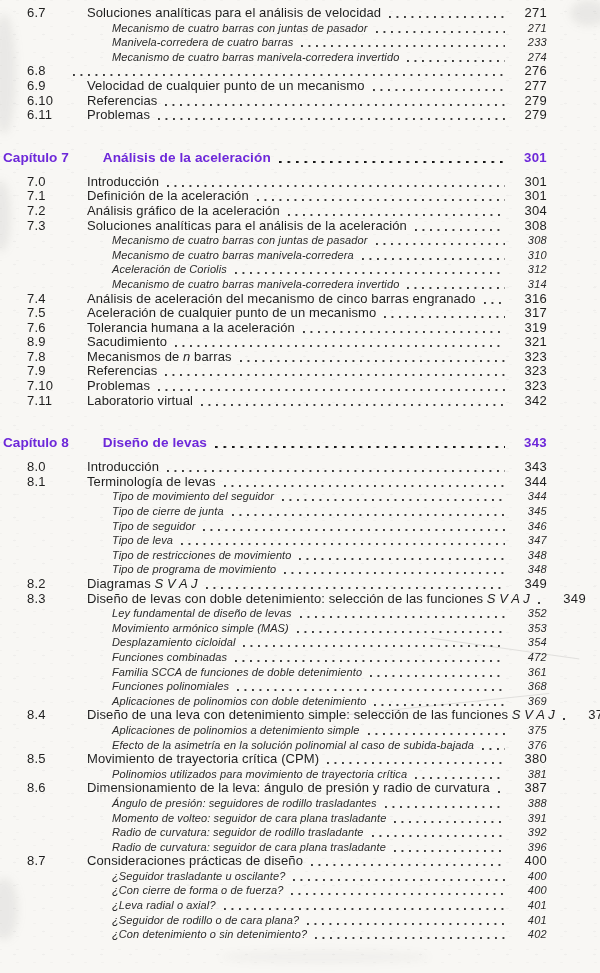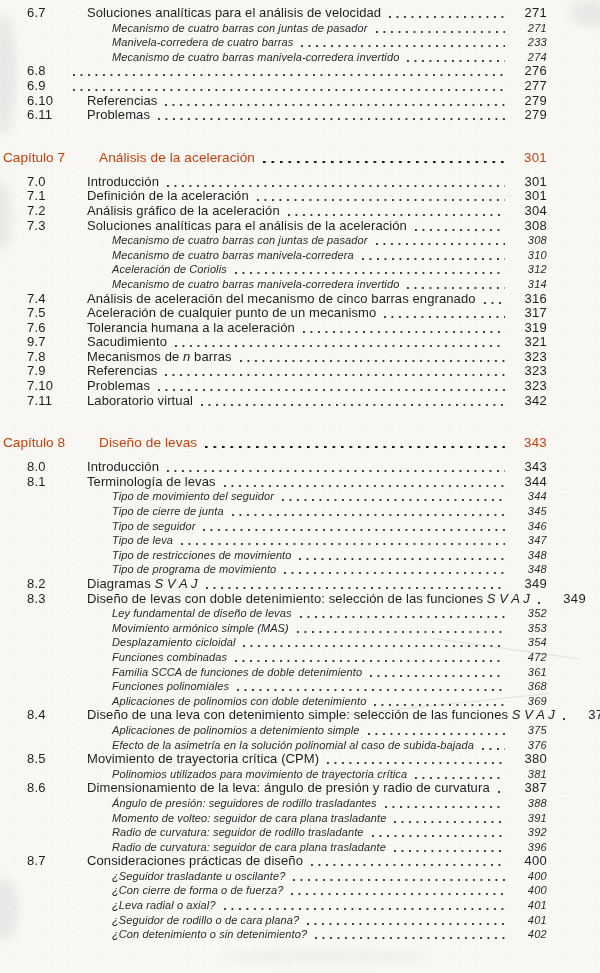--- a/index.html
+++ b/index.html
@@ -19,21 +19,21 @@
   .row .num{flex:0 0 38px;letter-spacing:0.2px;}
   .row .title{flex:0 0 auto;letter-spacing:0.1px;margin-left:22px;}
   .leader{flex:1 1 auto;min-width:8px;position:relative;margin:0 8px 0 6px;align-self:stretch;}
   .leader::after{
     content:"";position:absolute;left:2px;right:0;bottom:2.6px;height:2px;
     background-image:radial-gradient(circle at 1px 1px,#3c3c3c 1px,transparent 1.4px);
     background-size:7.5px 2px;background-repeat:repeat-x;
   }
   .pg{flex:0 0 34px;text-align:right;letter-spacing:0.3px;}
   .row.sub{padding-left:63px;font-style:italic;font-size:11px;color:#2b2b2b;}
-  .row.chapter{margin:26px 0 9px -24px;font-weight:normal;font-size:13.6px;height:17px;line-height:17px;color:#c2410c;}
+  .row.chapter{margin:26px 0 9px -24px;font-weight:bold;font-size:13.6px;height:17px;line-height:17px;color:#6d28d9;}
   .row.chapter .label{margin-right:12px;flex:0 0 auto;}
   .row.chapter .leader::after{
     background-image:radial-gradient(circle at 1.2px 1.2px,#141414 1.2px,transparent 1.6px);
     background-size:8.5px 2.4px;height:2.4px;bottom:2.4px;
   }
   .row.chapter .pg{flex:0 0 34px;font-size:13.2px;}
   .title i{font-style:italic;}
   
   .blob{position:absolute;border-radius:50%;filter:blur(4px);background:rgba(110,110,110,0.10);z-index:1;}
   .scratch{position:absolute;height:1px;background:rgba(100,100,100,0.16);filter:blur(0.4px);z-index:1;}
@@ -71,20 +71,21 @@
       <span class="leader"></span>
       <span class="pg">274</span>
     </div>
     <div class="row section">
       <span class="num">6.8</span>
       <span class="leader"></span>
       <span class="pg">276</span>
     </div>
     <div class="row section">
       <span class="num">6.9</span>
+      <span class="title">Velocidad de cualquier punto de un mecanismo</span>
       <span class="leader"></span>
       <span class="pg">277</span>
     </div>
     <div class="row section">
       <span class="num">6.10</span>
       <span class="title">Referencias</span>
       <span class="leader"></span>
       <span class="pg">279</span>
     </div>
     <div class="row section">
@@ -155,21 +156,21 @@
       <span class="leader"></span>
       <span class="pg">317</span>
     </div>
     <div class="row section">
       <span class="num">7.6</span>
       <span class="title">Tolerancia humana a la aceleración</span>
       <span class="leader"></span>
       <span class="pg">319</span>
     </div>
     <div class="row section">
-      <span class="num">9.7</span>
+      <span class="num">8.9</span>
       <span class="title">Sacudimiento</span>
       <span class="leader"></span>
       <span class="pg">321</span>
     </div>
     <div class="row section">
       <span class="num">7.8</span>
       <span class="title"><span>Mecanismos de </span><i>n</i><span> barras</span></span>
       <span class="leader"></span>
       <span class="pg">323</span>
     </div>

